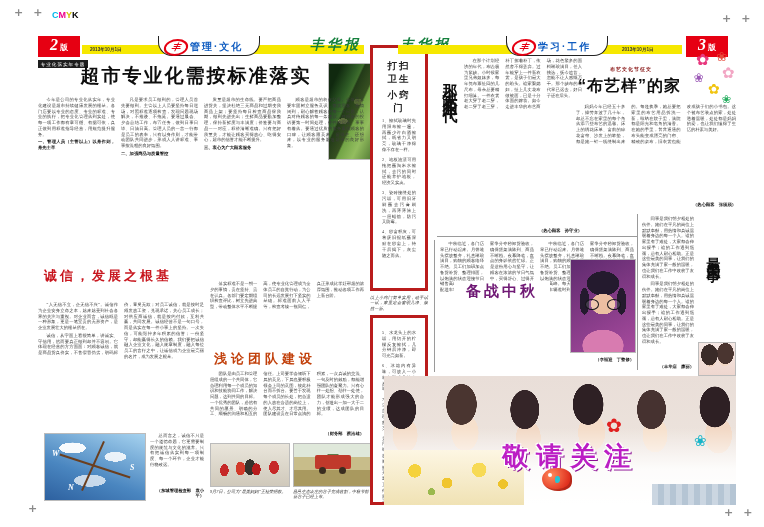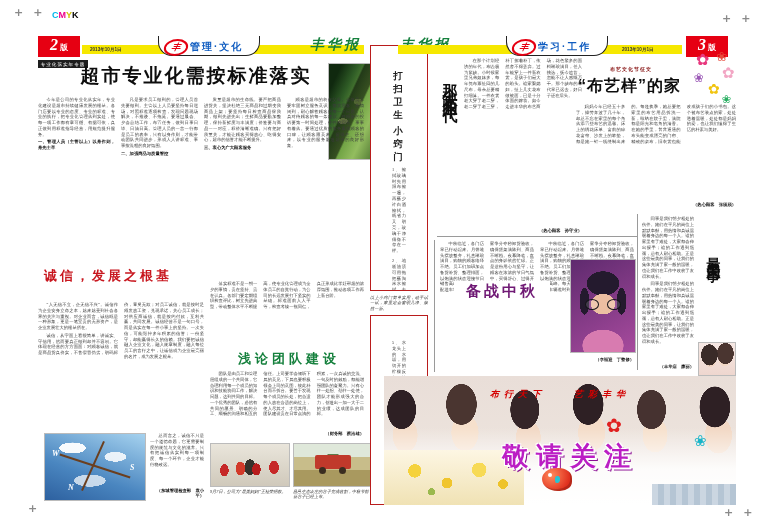--- a/index.html
+++ b/index.html
@@ -26,25 +26,25 @@
   .tiny{font-size:4.3px;line-height:1.34;text-align:justify;color:#3b3b3b;font-family:"Liberation Serif",serif;}
   .tiny p{margin:0 0 2px;text-indent:2em;}
   .tiny p.sub{font-weight:bold;text-indent:0;color:#111;}
   .cols2{column-count:2;column-gap:6px;}
   .cols3{column-count:3;column-gap:6px;}
   .cols4{column-count:4;column-gap:6px;}
   .sign{font-size:4.3px;font-weight:bold;color:#111;text-align:right;font-family:"Liberation Serif",serif;}
   .tagchip{background:#1d1d1d;color:#fff;font-size:4.6px;display:flex;align-items:center;justify-content:center;letter-spacing:1px;}
   .h-main{font:bold 19px/1.1 "Liberation Sans",sans-serif;letter-spacing:2px;color:#0d0d0d;text-align:center;}
   .h-red{color:#c8161e;font-weight:bold;font-size:13px;letter-spacing:3px;}
-  .h-blk{color:#15803d;font-weight:bold;font-size:13px;letter-spacing:4px;margin-left:24px;}
+  .h-blk{color:#c2410c;font-weight:bold;font-size:13px;letter-spacing:4px;}
   .vtitle{writing-mode:vertical-rl;text-orientation:upright;font-family:"Liberation Serif",serif;
           font-weight:bold;color:#0d0d0d;letter-spacing:4px;}
   .rule{background:#9a9a9a;}
-  .boxed{border:1px solid #b91c1c;background:#fff;padding:21px;box-sizing:border-box;}
+  .boxed{border:3px solid #b91c1c;background:#fff;padding:9px;box-sizing:border-box;}
   .tipstitle{font:bold 9.5px "Liberation Serif",serif;text-align:center;letter-spacing:2px;margin:3px 0 1px;}
   .tipitem{font-size:4.3px;line-height:1.35;text-align:justify;margin-top:3px;color:#3b3b3b;font-family:"Liberation Serif",serif;}
   .caption{font:italic 4.2px "Liberation Serif",serif;color:#333;text-align:justify;line-height:1.3;}
   
   .ph{box-shadow:0 0 0 1px #bbb inset;}
   .ph-plant{background:
     linear-gradient(115deg,transparent 0 38%,rgba(0,0,0,.5) 40% 54%,transparent 56%),
     radial-gradient(8px 5px at 30% 60%,#b9d97b 0 60%,transparent 61%),
     radial-gradient(7px 5px at 60% 40%,#a3cc64 0 60%,transparent 61%),
     linear-gradient(115deg,#10290f 0 15%,#2f5c26 32%,#6fa243 55%,#93bd5f 72%,#3f6628);}
@@ -261,21 +261,20 @@
 </div>
 <div class="abs vtitle" style="left:704px;top:246px;height:94px;font-size:14px;">最美同事</div>
 <div class="abs ph ph-women" style="left:698px;top:342px;width:38px;height:34px;"></div>
 <div class="abs sign" style="left:642px;top:364px;width:52px;">（丰华店　康丽）</div>
 
 <div class="abs" style="left:384px;top:376px;width:352px;height:129px;">
   <div class="abs banner-bg" style="left:0;top:0;width:352px;height:129px;"></div>
   <div class="abs banner-fade" style="left:0;top:0;width:352px;height:129px;"></div>
   <div class="abs bedding" style="left:0;top:74px;width:140px;height:55px;"></div>
   <div class="abs city" style="left:268px;top:108px;width:84px;height:21px;"></div>
-  <div class="abs slogan" style="left:60px;top:12px;width:232px;">布行天下　　艺彩丰华</div>
   <div class="abs cta" style="left:86px;top:56px;width:200px;text-align:center;">敬请关注</div>
   <span class="flower" style="left:222px;top:40px;font-size:19px;color:#e02020;">✿</span>
   <span class="flower" style="left:120px;top:68px;font-size:11px;color:#cc2ecc;">✿</span>
   <span class="flower" style="left:310px;top:58px;font-size:15px;color:#19b5c9;">❀</span>
   <div class="abs mascot" style="left:158px;top:92px;width:30px;height:23px;">
       <i></i>
       <b></b>
     </div>
 </div>
 

